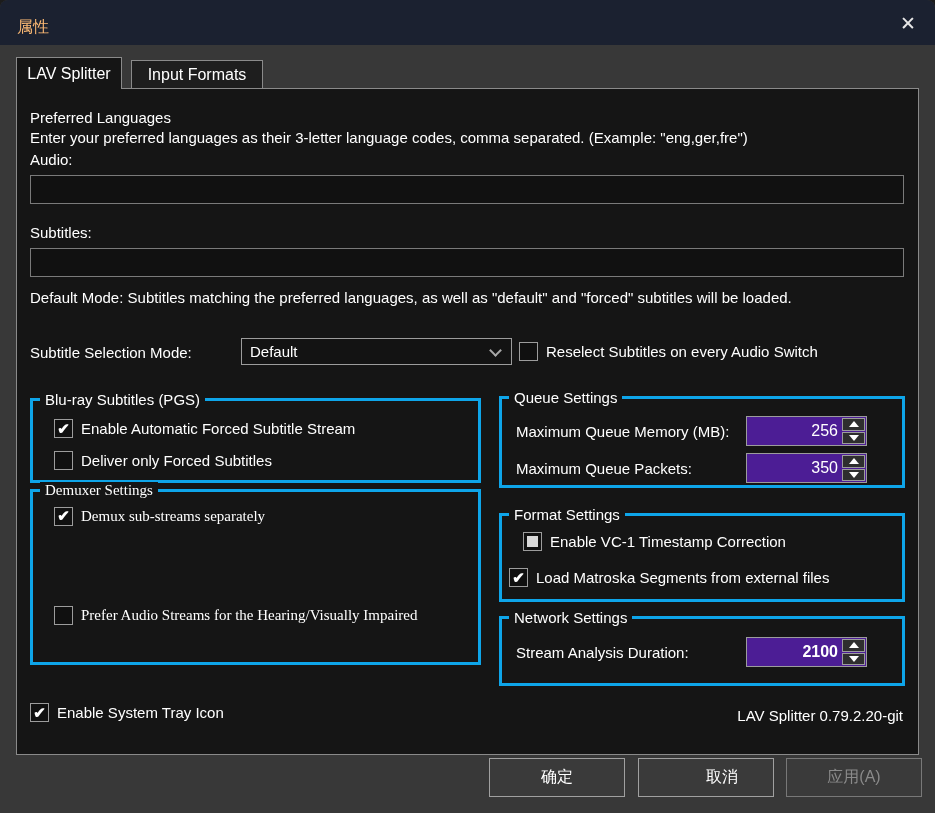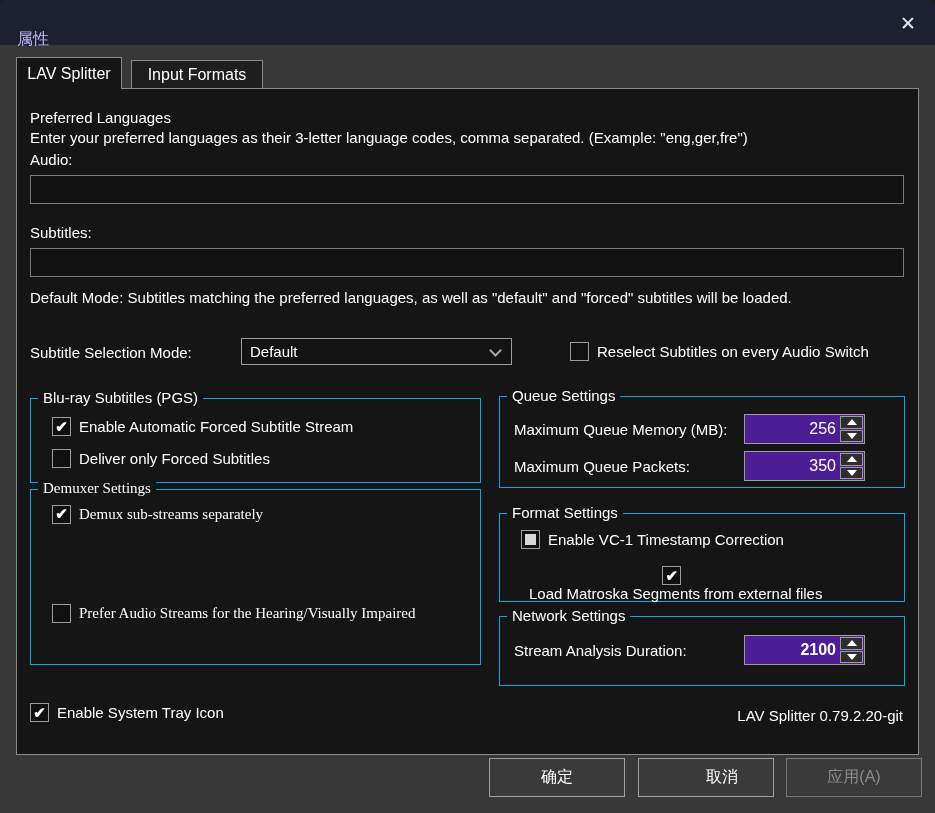--- a/index.html
+++ b/index.html
@@ -1,21 +1,21 @@
 <!DOCTYPE html>
 <html><head>
 <meta charset="utf-8">
 <style>
   * { box-sizing: border-box; margin: 0; padding: 0; }
   html,body { width:935px; height:813px; background:#1c1c1c; font-family:"Liberation Sans",sans-serif; }
   .dialog { position:relative; width:935px; height:813px; background:#383838; border-radius:8px 8px 0 0; overflow:hidden; }
 
   
   .titlebar { position:absolute; left:0; top:0; width:935px; height:45px; background:#1b2130; }
-  .title { position:absolute; left:17px; top:16px; height:32px; line-height:45px; color:#c4b5fd; font-size:16px; }
+  .title { position:absolute; left:17px; top:4px; height:32px; line-height:45px; color:#fdba74; font-size:16px; }
   .close-btn { position:absolute; right:9px; top:5px; width:36px; height:36px; display:flex; align-items:center; justify-content:center; color:#e8e8e8; font-size:19px; cursor:pointer; }
 
   
   .tab { position:absolute; display:flex; align-items:center; justify-content:center; color:#ffffff; font-size:16px; cursor:pointer; }
   .tab-active { left:16px; top:57px; width:106px; height:32px; background:#151515; border:1px solid #8a8a8a; border-bottom:none; z-index:3; }
   .tab-inactive { left:131px; top:60px; width:132px; height:29px; background:#1e1e1e; border:1px solid #8a8a8a; border-bottom:none; z-index:1; }
 
   
   .panel { position:absolute; left:16px; top:88px; width:903px; height:667px; background:#151515; border:1px solid #8a8a8a; z-index:2; }
   .txt { position:absolute; color:#ffffff; font-size:15px; white-space:nowrap; }
@@ -28,21 +28,21 @@
   .combo-chevron { position:absolute; right:11px; top:7px; width:9px; height:9px; border-right:2px solid #a8a8a8; border-bottom:2px solid #a8a8a8; transform:rotate(45deg); }
 
   
   .cbrow { position:absolute; display:flex; align-items:center; }
   .cb { width:19px; height:19px; min-width:19px; background:#101010; border:1px solid #9c9c9c; position:relative; cursor:pointer; }
   .cb.checked::after { content:"\2714"; position:absolute; left:0; top:0; width:17px; height:17px; color:#ffffff; font-size:15px; line-height:17px; text-align:center; font-weight:bold; }
   .cb.mixed::after { content:""; position:absolute; left:3px; top:3px; right:3px; bottom:3px; background:#d8d8d8; }
   .cblabel { color:#ffffff; font-size:15px; margin-left:8px; white-space:nowrap; cursor:default; }
 
   
-  .group { position:absolute; border:1px solid #0ea5e9; }
+  .group { position:absolute; border:3px solid #0ea5e9; }
   .group-title { position:absolute; top:-10px; left:7px; background:#151515; padding:0 5px; color:#ffffff; font-size:15px; white-space:nowrap; }
 
   
   .spin { position:absolute; width:121px; height:30px; background:#4c1d95; border:1px solid #9c9c9c; }
   .spin-value { position:absolute; right:28px; top:0; height:28px; line-height:28px; color:#ffffff; font-size:16px; }
   .spin-btns { position:absolute; right:1px; top:1px; width:23px; height:26px; display:flex; flex-direction:column; gap:1px; }
   .spin-btn { flex:1; background:#2e2e2e; border:1px solid #9c9c9c; display:flex; align-items:center; justify-content:center; cursor:pointer; }
   .arr-up { width:0; height:0; border-left:5px solid transparent; border-right:5px solid transparent; border-bottom:6px solid #ffffff; }
   .arr-down { width:0; height:0; border-left:5px solid transparent; border-right:5px solid transparent; border-top:6px solid #ffffff; }
 
@@ -74,21 +74,21 @@
     <div class="txt" style="left:13px; top:135px;">Subtitles:</div>
     <input class="text-input" style="top: 159px;" value="">
 
     <div class="txt" style="left:13px; top:200px;">Default Mode: Subtitles matching the preferred languages, as well as "default" and "forced" subtitles will be loaded.</div>
 
     <div class="txt" style="left:13px; top:255px;">Subtitle Selection Mode:</div>
     <div class="combo">
       <span class="combo-text">Default</span>
       <span class="combo-chevron"></span>
     </div>
-    <div class="cbrow" style="left:553px; top:253px;text-align:center;">
+    <div class="cbrow" style="left:502px; top:253px;text-align:center;">
       <span class="cb"></span>
       <span class="cblabel">Reselect Subtitles on every Audio Switch</span>
     </div>
 
     <div class="group" style="left:13px; top:309px; width:451px; height:85px;">
       <span class="group-title">Blu-ray Subtitles (PGS)</span>
       <div class="cbrow" style="left:21px; top:18px;">
         <span class="cb checked"></span>
         <span class="cblabel">Enable Automatic Forced Subtitle Stream</span>
       </div>
@@ -137,21 +137,21 @@
         <span class="cblabel">Prefer Audio Streams for the Hearing/Visually Impaired</span>
       </div>
     </div>
 
     <div class="group" style="left:482px; top:424px; width:406px; height:89px;">
       <span class="group-title">Format Settings</span>
       <div class="cbrow" style="left:21px; top:16px;">
         <span class="cb mixed"></span>
         <span class="cblabel">Enable VC-1 Timestamp Correction</span>
       </div>
-      <div class="cbrow" style="left:21px; top:52px;flex-direction:column;">
+      <div class="cbrow" style="left:7px; top:52px;">
         <span class="cb checked"></span>
         <span class="cblabel">Load Matroska Segments from external files</span>
       </div>
     </div>
 
     <div class="group" style="left:482px; top:527px; width:406px; height:70px;">
       <span class="group-title">Network Settings</span>
       <div class="txt" style="left:14px; top:25px;">Stream Analysis Duration:</div>
       <div class="spin" style="left:244px; top:18px;font-weight:bold;">
         <span class="spin-value">2100</span>

